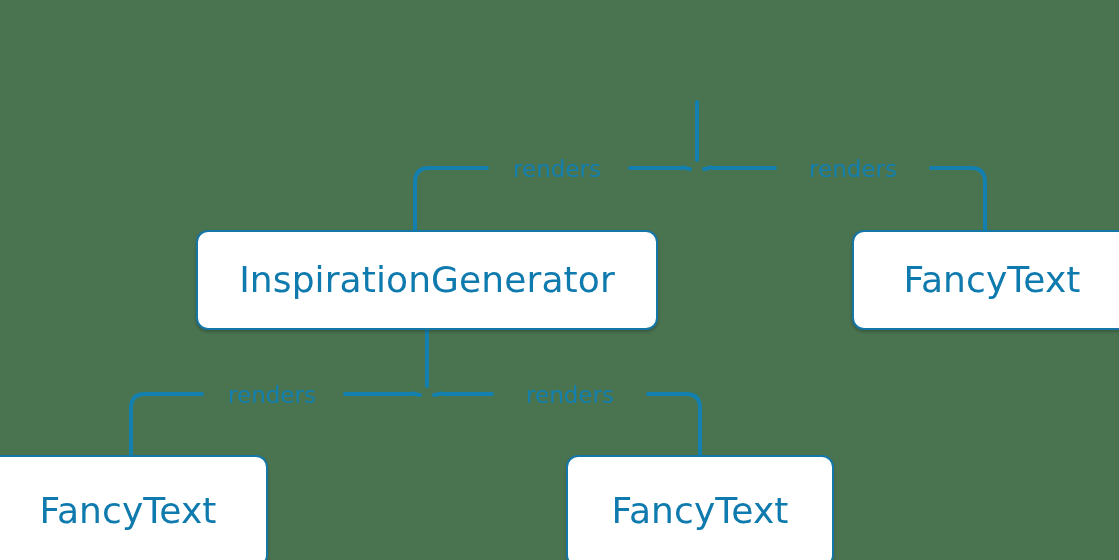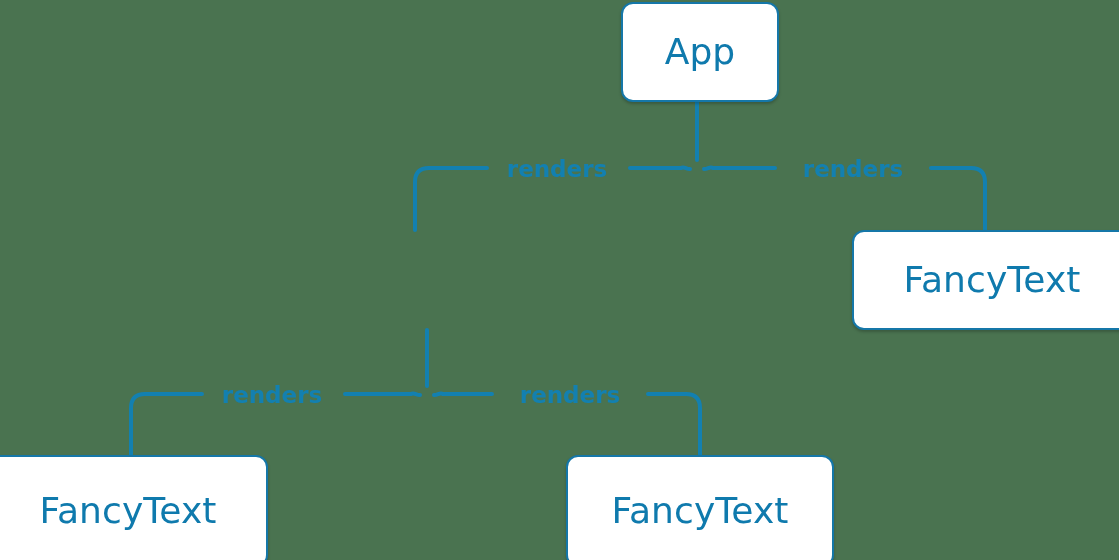--- a/index.html
+++ b/index.html
@@ -47,21 +47,21 @@
     font-size: 36px;
     font-weight: 400;
     letter-spacing: 0.1px;
     line-height: 1;
     white-space: nowrap;
   }
   .edge-label {
     position: absolute;
     color: #1380b0;
     font-size: 23px;
-    font-weight: 700;
+    font-weight: 400;
     line-height: 1;
     white-space: nowrap;
     transform: translate(-50%, -50%);
     z-index: 3;
     background: transparent;
   }
 </style>
 </head>
 <body>
 
@@ -79,24 +79,24 @@
 
     <path class="wire" d="M 427 330 L 427 386"></path>
 
     <path class="wire" d="M 420 395 C 416 395 414 392 411 394 L 345 394"></path>
     <path class="wire" d="M 202 394 L 145 394 Q 131 394 131 408 L 131 455"></path>
 
     <path class="wire" d="M 434 395 C 438 395 440 392 443 394 L 492 394"></path>
     <path class="wire" d="M 648 394 L 686 394 Q 700 394 700 408 L 700 455"></path>
   </svg>
 
-  <div class="node" style="left:621px; top:2px; width:158px; height:100px;">
-    <span class="node-label">App</span>
+
+  <div class="node" style="left:196px; top:230px; width:462px; height:100px;">
+    <span class="node-label">InspirationGenerator</span>
   </div>
-
 
   <div class="node" style="left:852px; top:230px; width:280px; height:100px;">
     <span class="node-label">FancyText</span>
   </div>
 
   <div class="node" style="left:-12px; top:455px; width:280px; height:112px;">
     <span class="node-label">FancyText</span>
   </div>
 
   <div class="node" style="left:566px; top:455px; width:268px; height:112px;">

